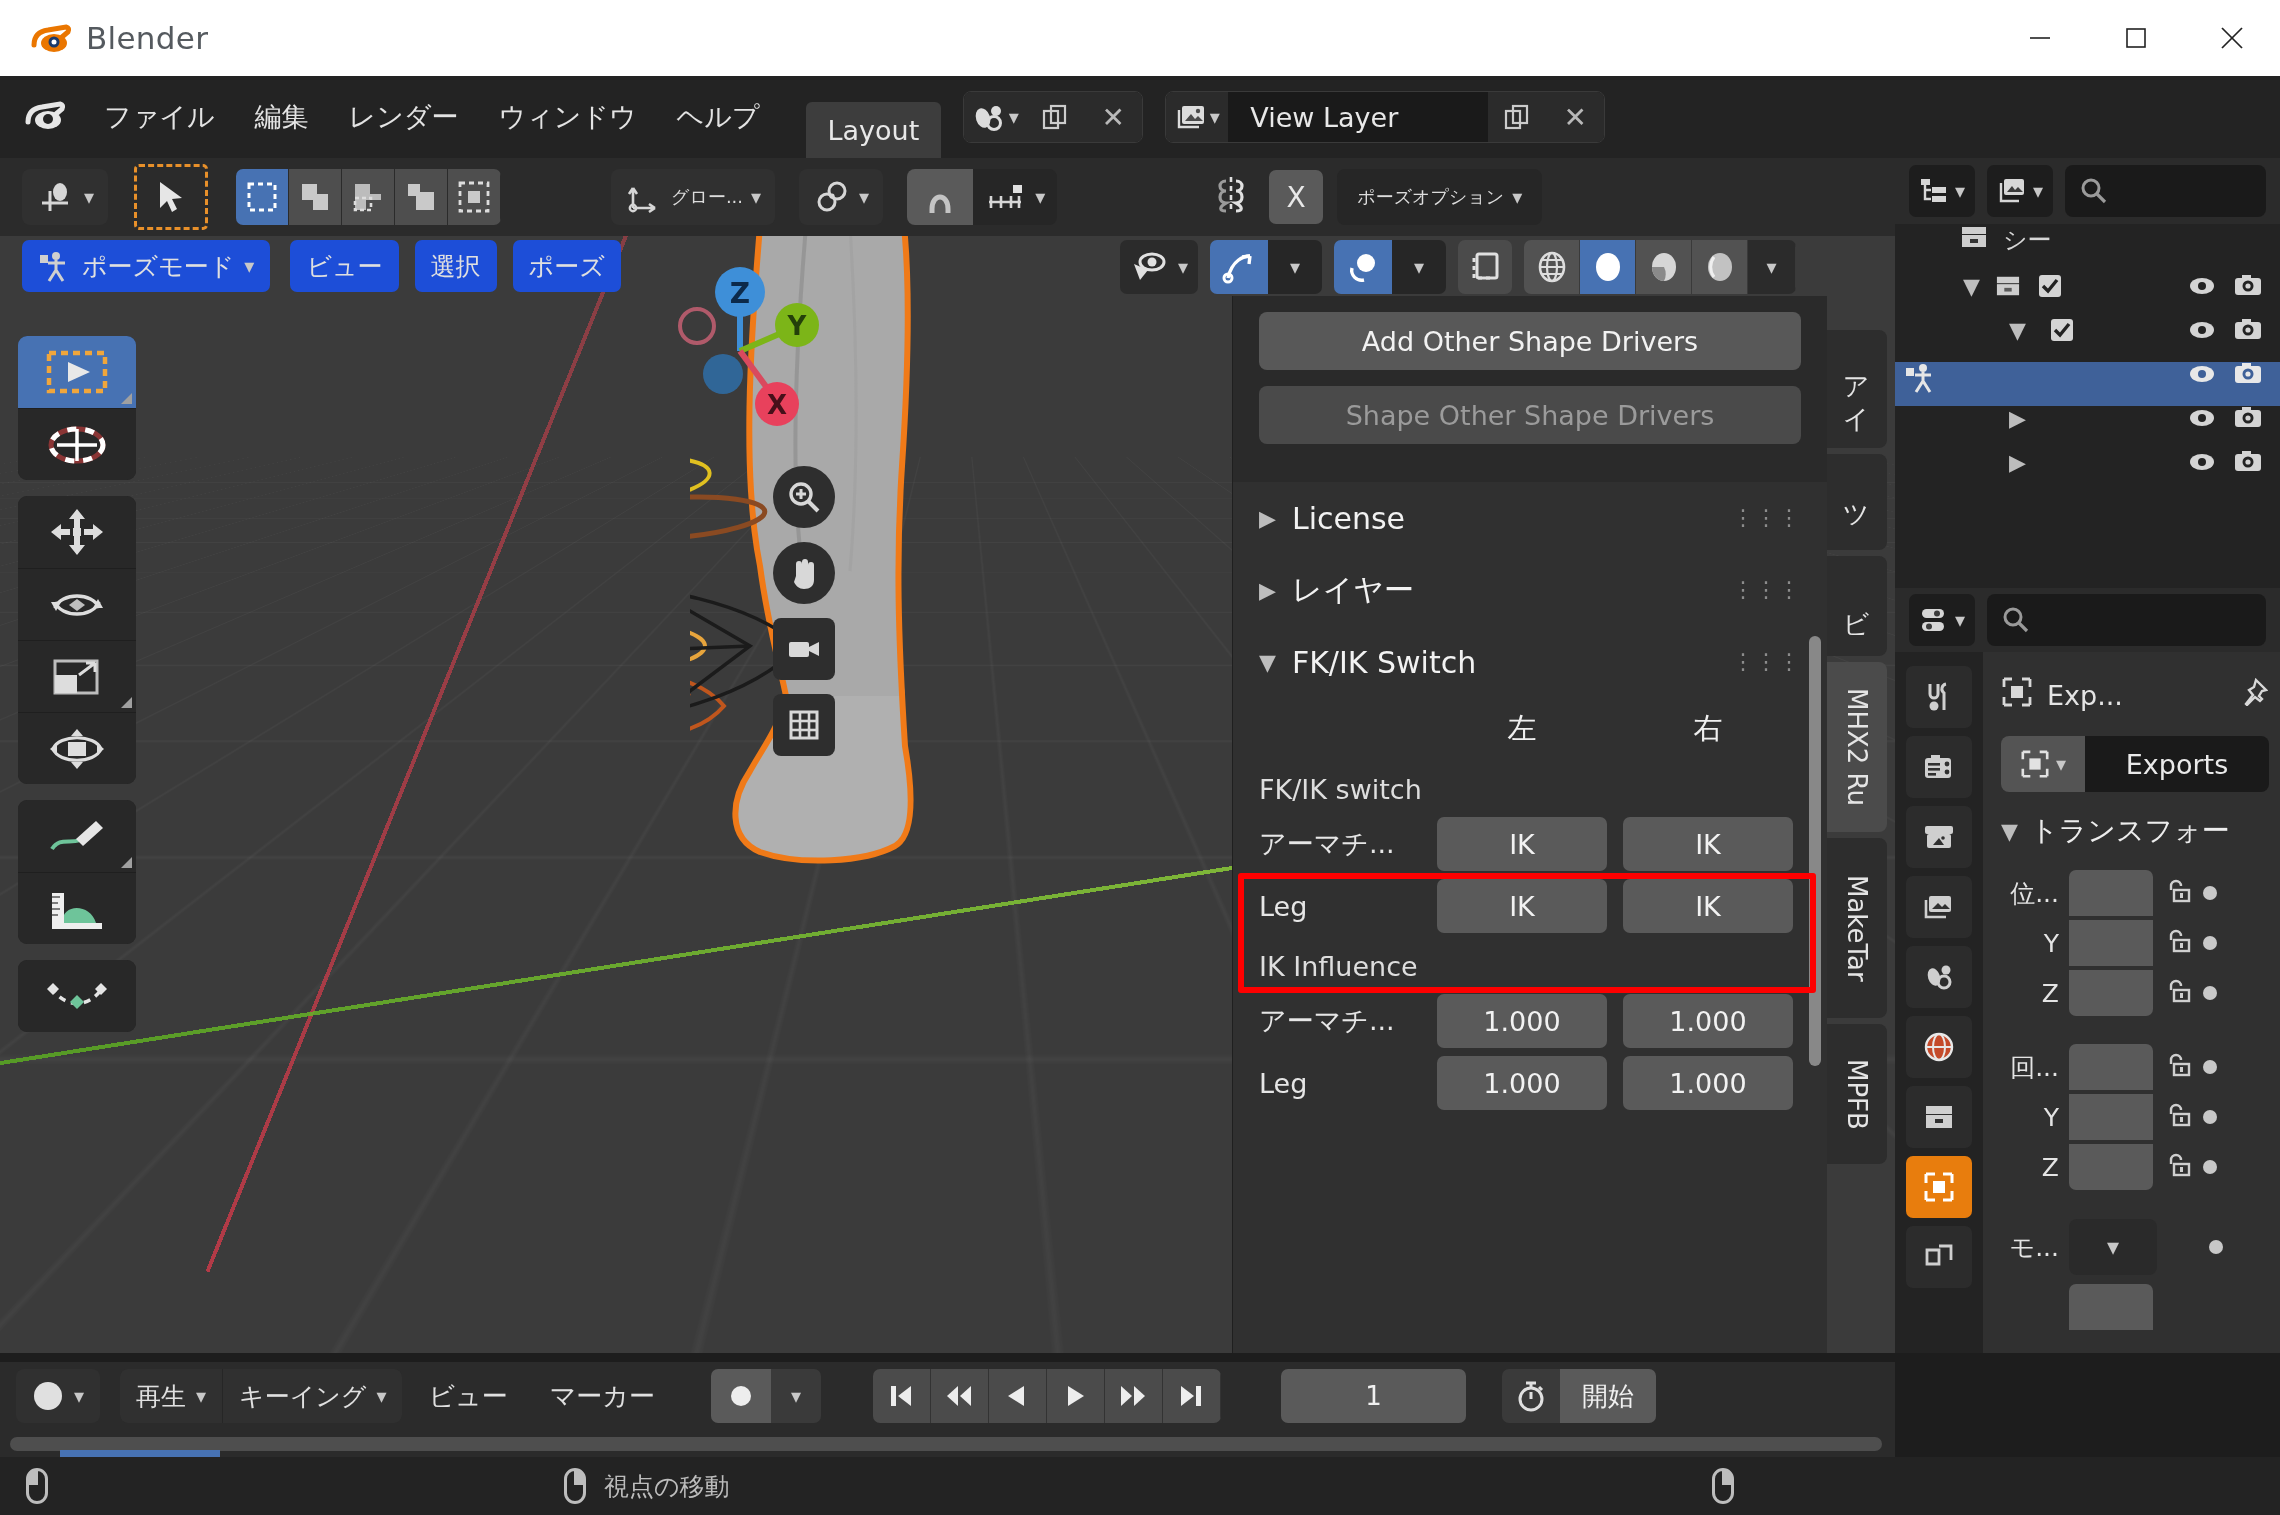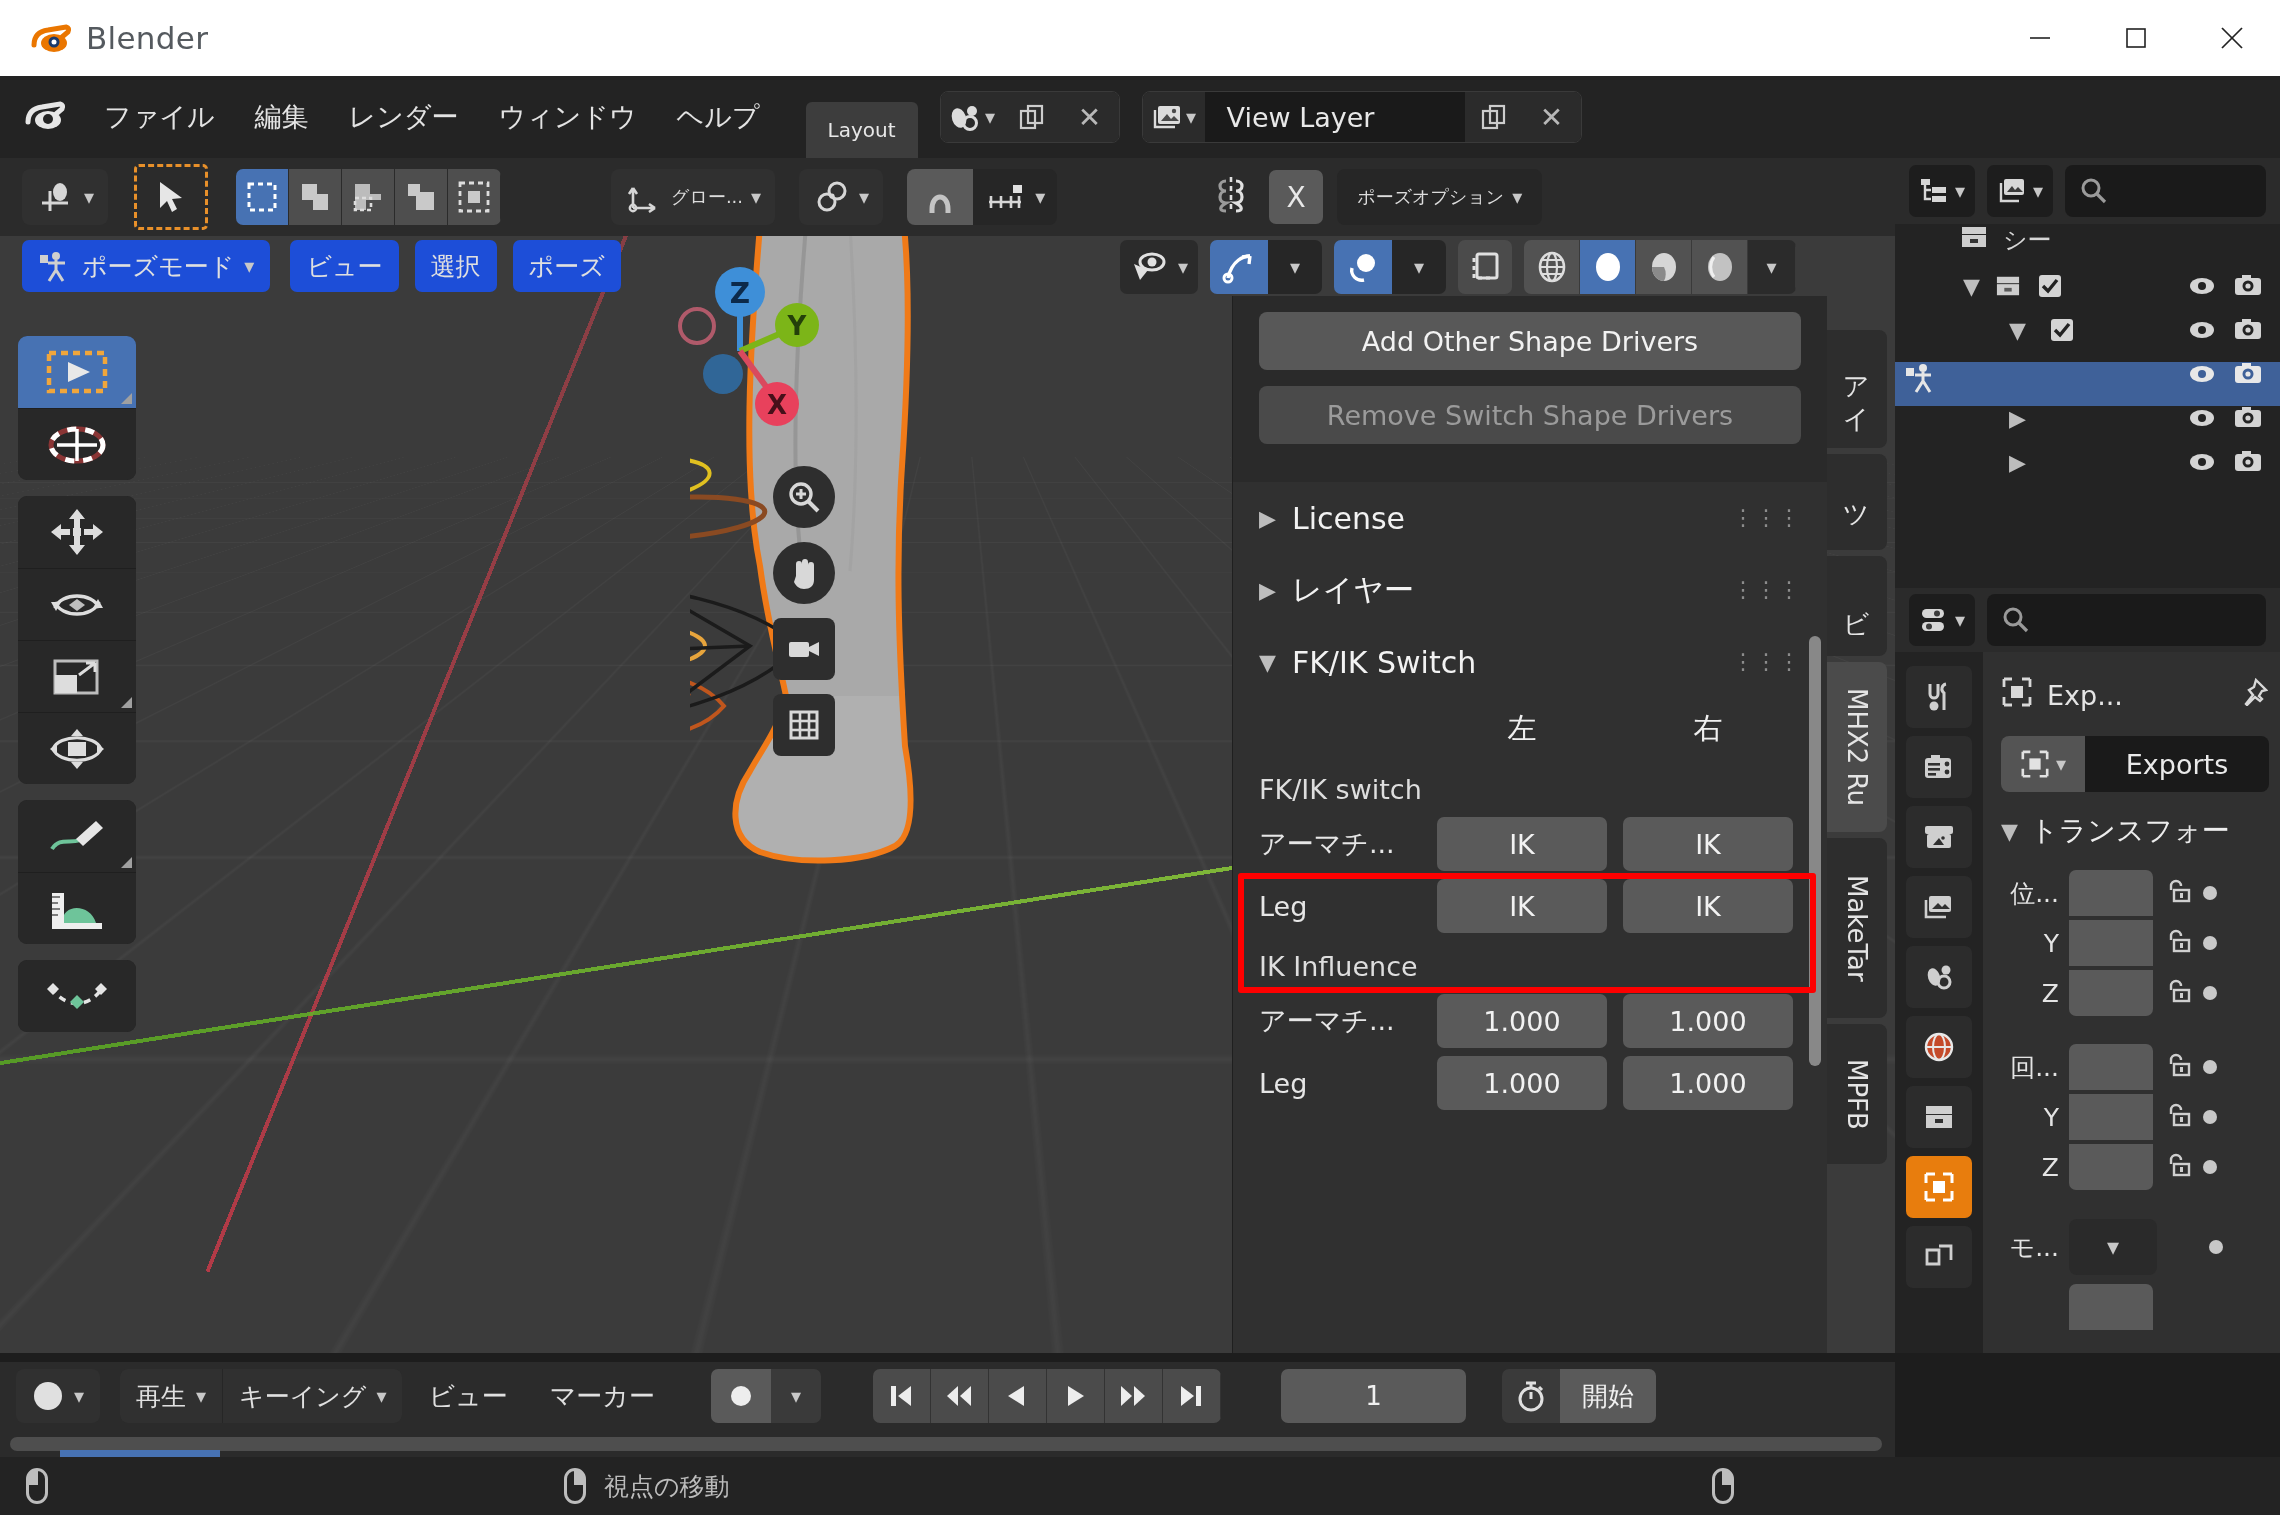--- a/index.html
+++ b/index.html
@@ -30,21 +30,21 @@
   
   .topbar {
     position: absolute; top: 76px; left: 0; width: 2280px; height: 82px;
     background: #232323; display: flex; align-items: center;
   }
   .blender-icon-sm { margin-left: 22px; margin-right: 16px; }
   .menu-item {
     color: #e3e3e3; font-size: 27px; padding: 6px 20px; white-space: nowrap;
   }
   .workspace-tab {
-    background: #3d3d3d; color: #e8e8e8; font-size: 20px;
+    background: #3d3d3d; color: #e8e8e8; font-size: 27px;
     padding: 12px 22px; border-radius: 6px 6px 0 0; margin-left: 26px;
     align-self: flex-end; height: 56px; display: flex; align-items: center;
   }
   .id-block {
     display: flex; align-items: center; margin-left: 22px; height: 52px;
     background: #1d1d1d; border-radius: 8px; border: 1px solid #3a3a3a;
   }
   .id-icon {
     width: 62px; height: 50px; display: flex; align-items: center; justify-content: center;
     background: #2b2b2b; border-radius: 7px 0 0 7px; gap: 3px; color: #d8d8d8;
@@ -800,21 +800,21 @@
       </div>
       <div style="width:48px;background:#2b2b2b;">
           <span class="dropdown-caret">▾</span>
         </div>
     </div>
   </div>
 
   <div class="npanel">
     <div class="np-top">
       <div class="np-btn">Add Other Shape Drivers</div>
-      <div class="np-btn disabled">Remove Switch Shape Drivers</div>
+      <div class="np-btn disabled">Shape Other Shape Drivers</div>
     </div>
 
     <div class="np-section">
       <span class="tri">▶</span>
       <span>License</span>
       <span class="np-grip">⋮⋮⋮</span>
     </div>
 
     <div class="np-section">
       <span class="tri">▶</span>

